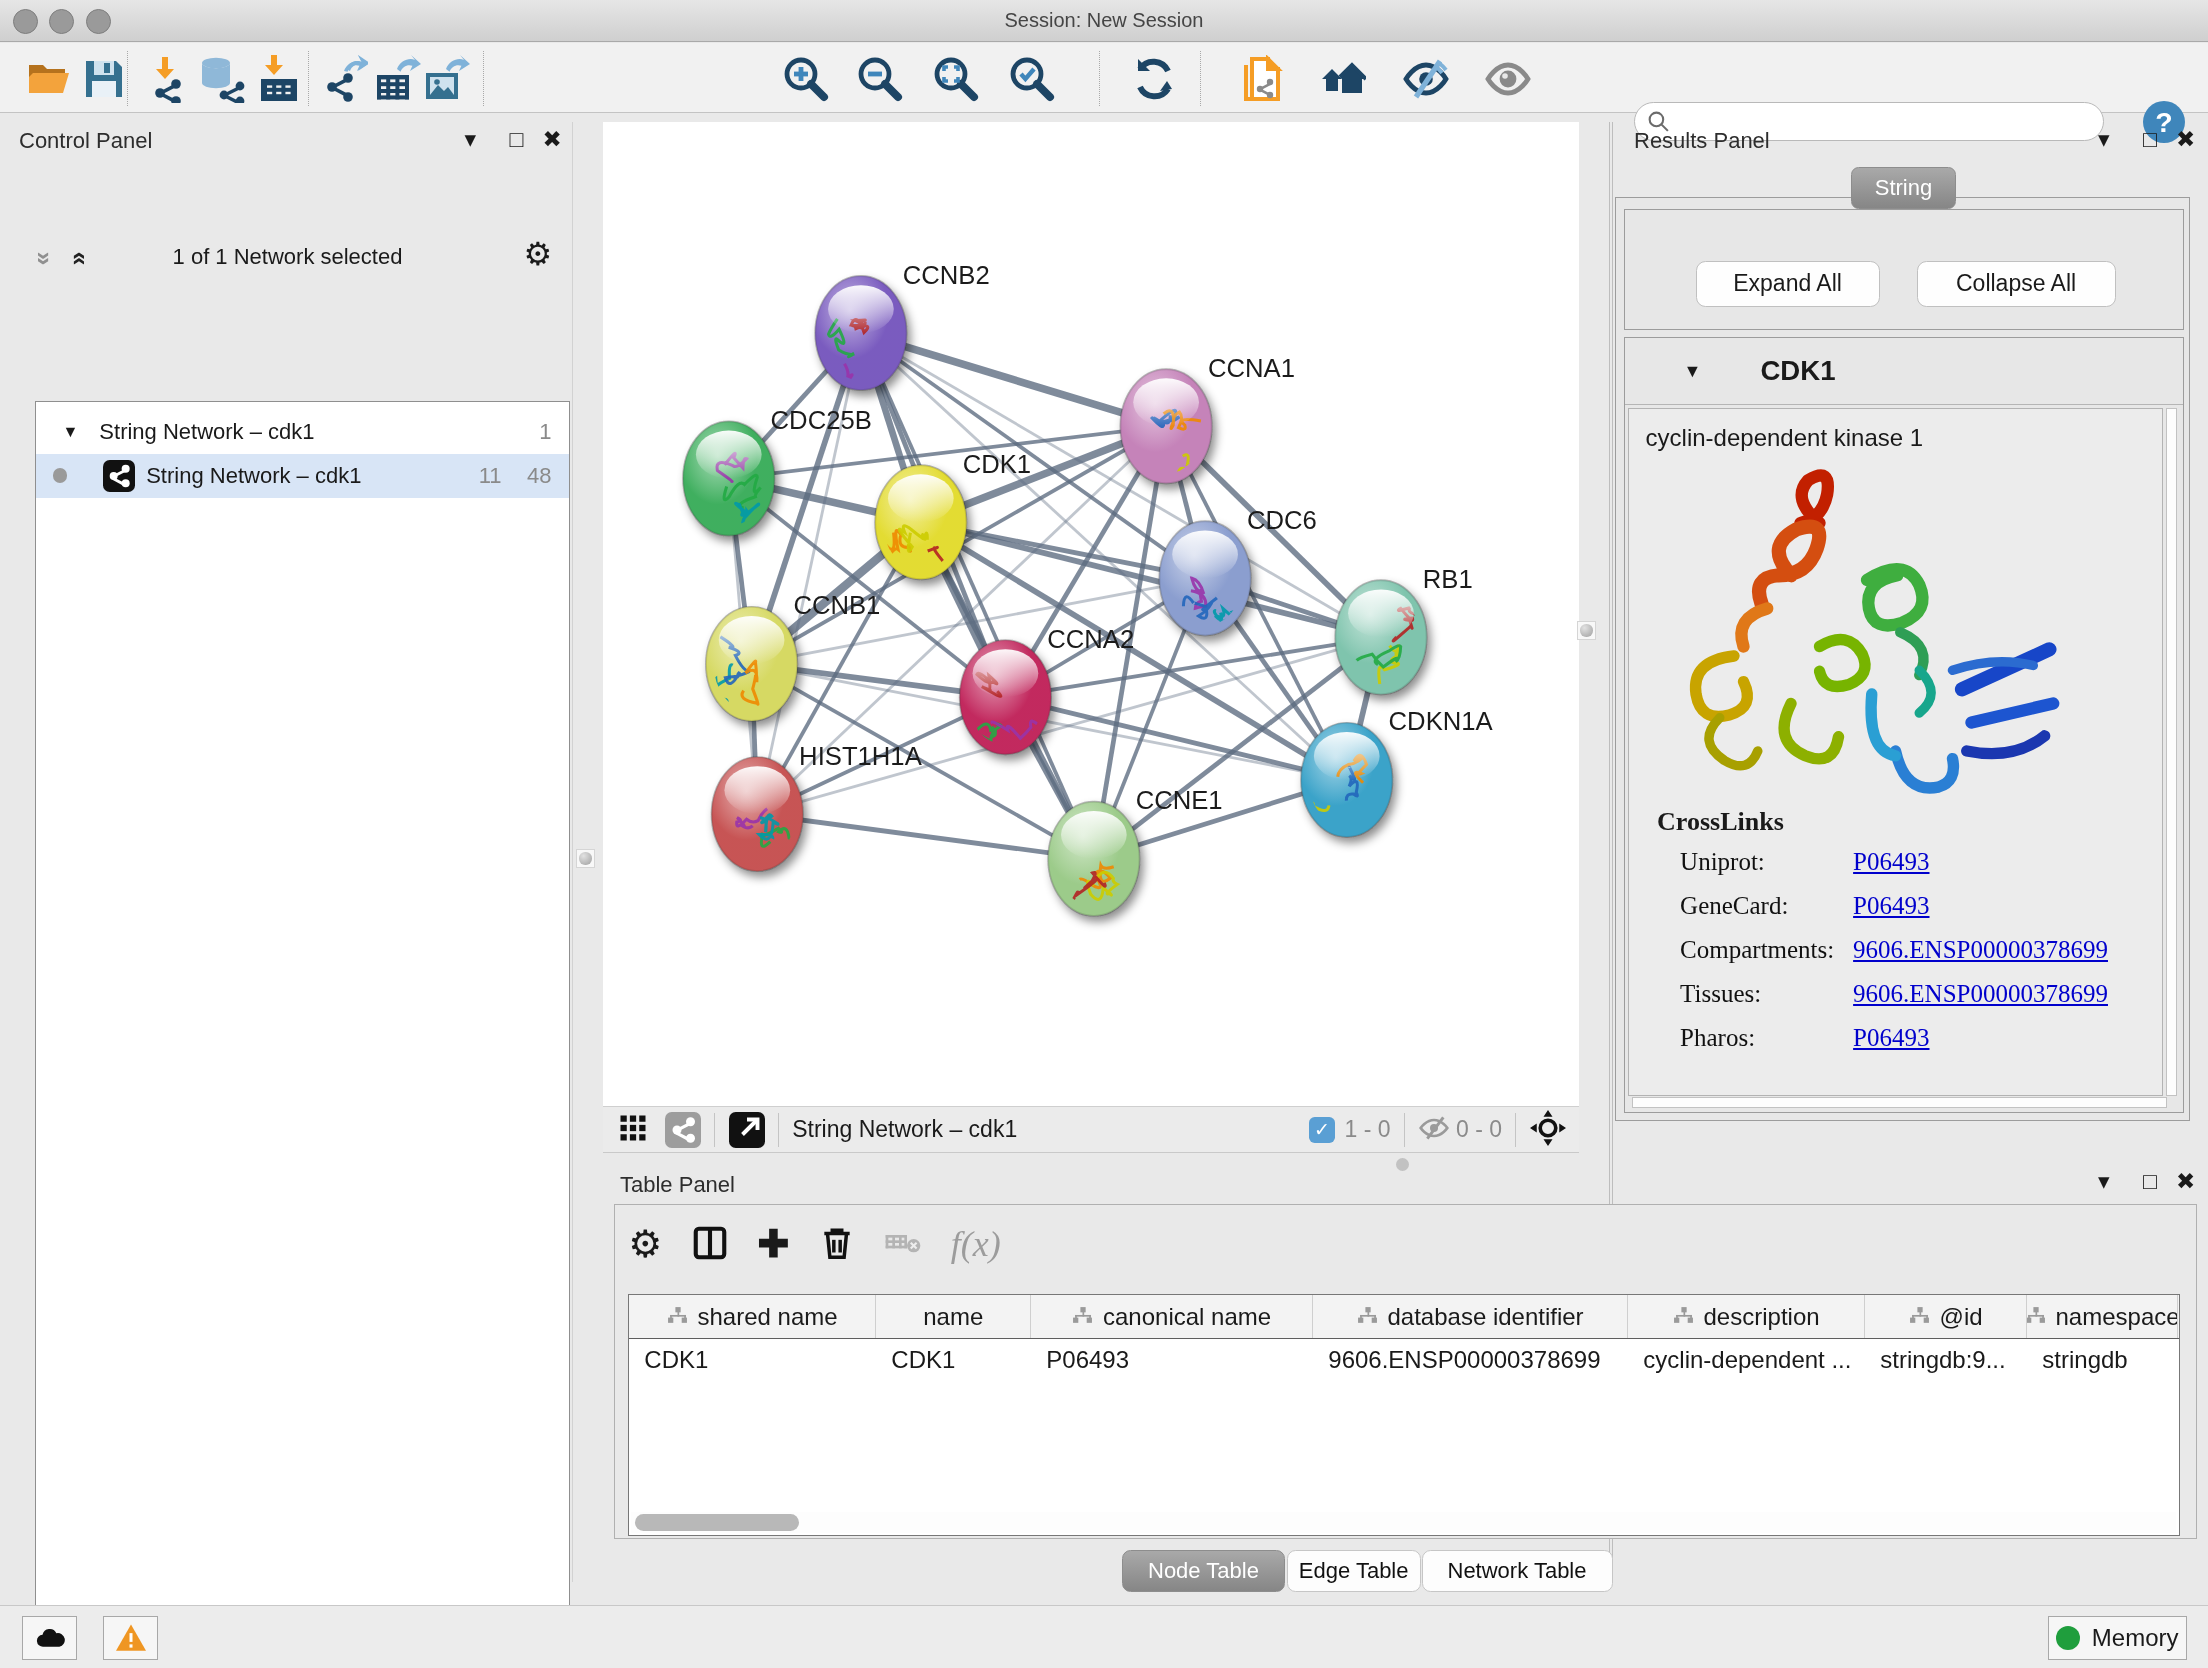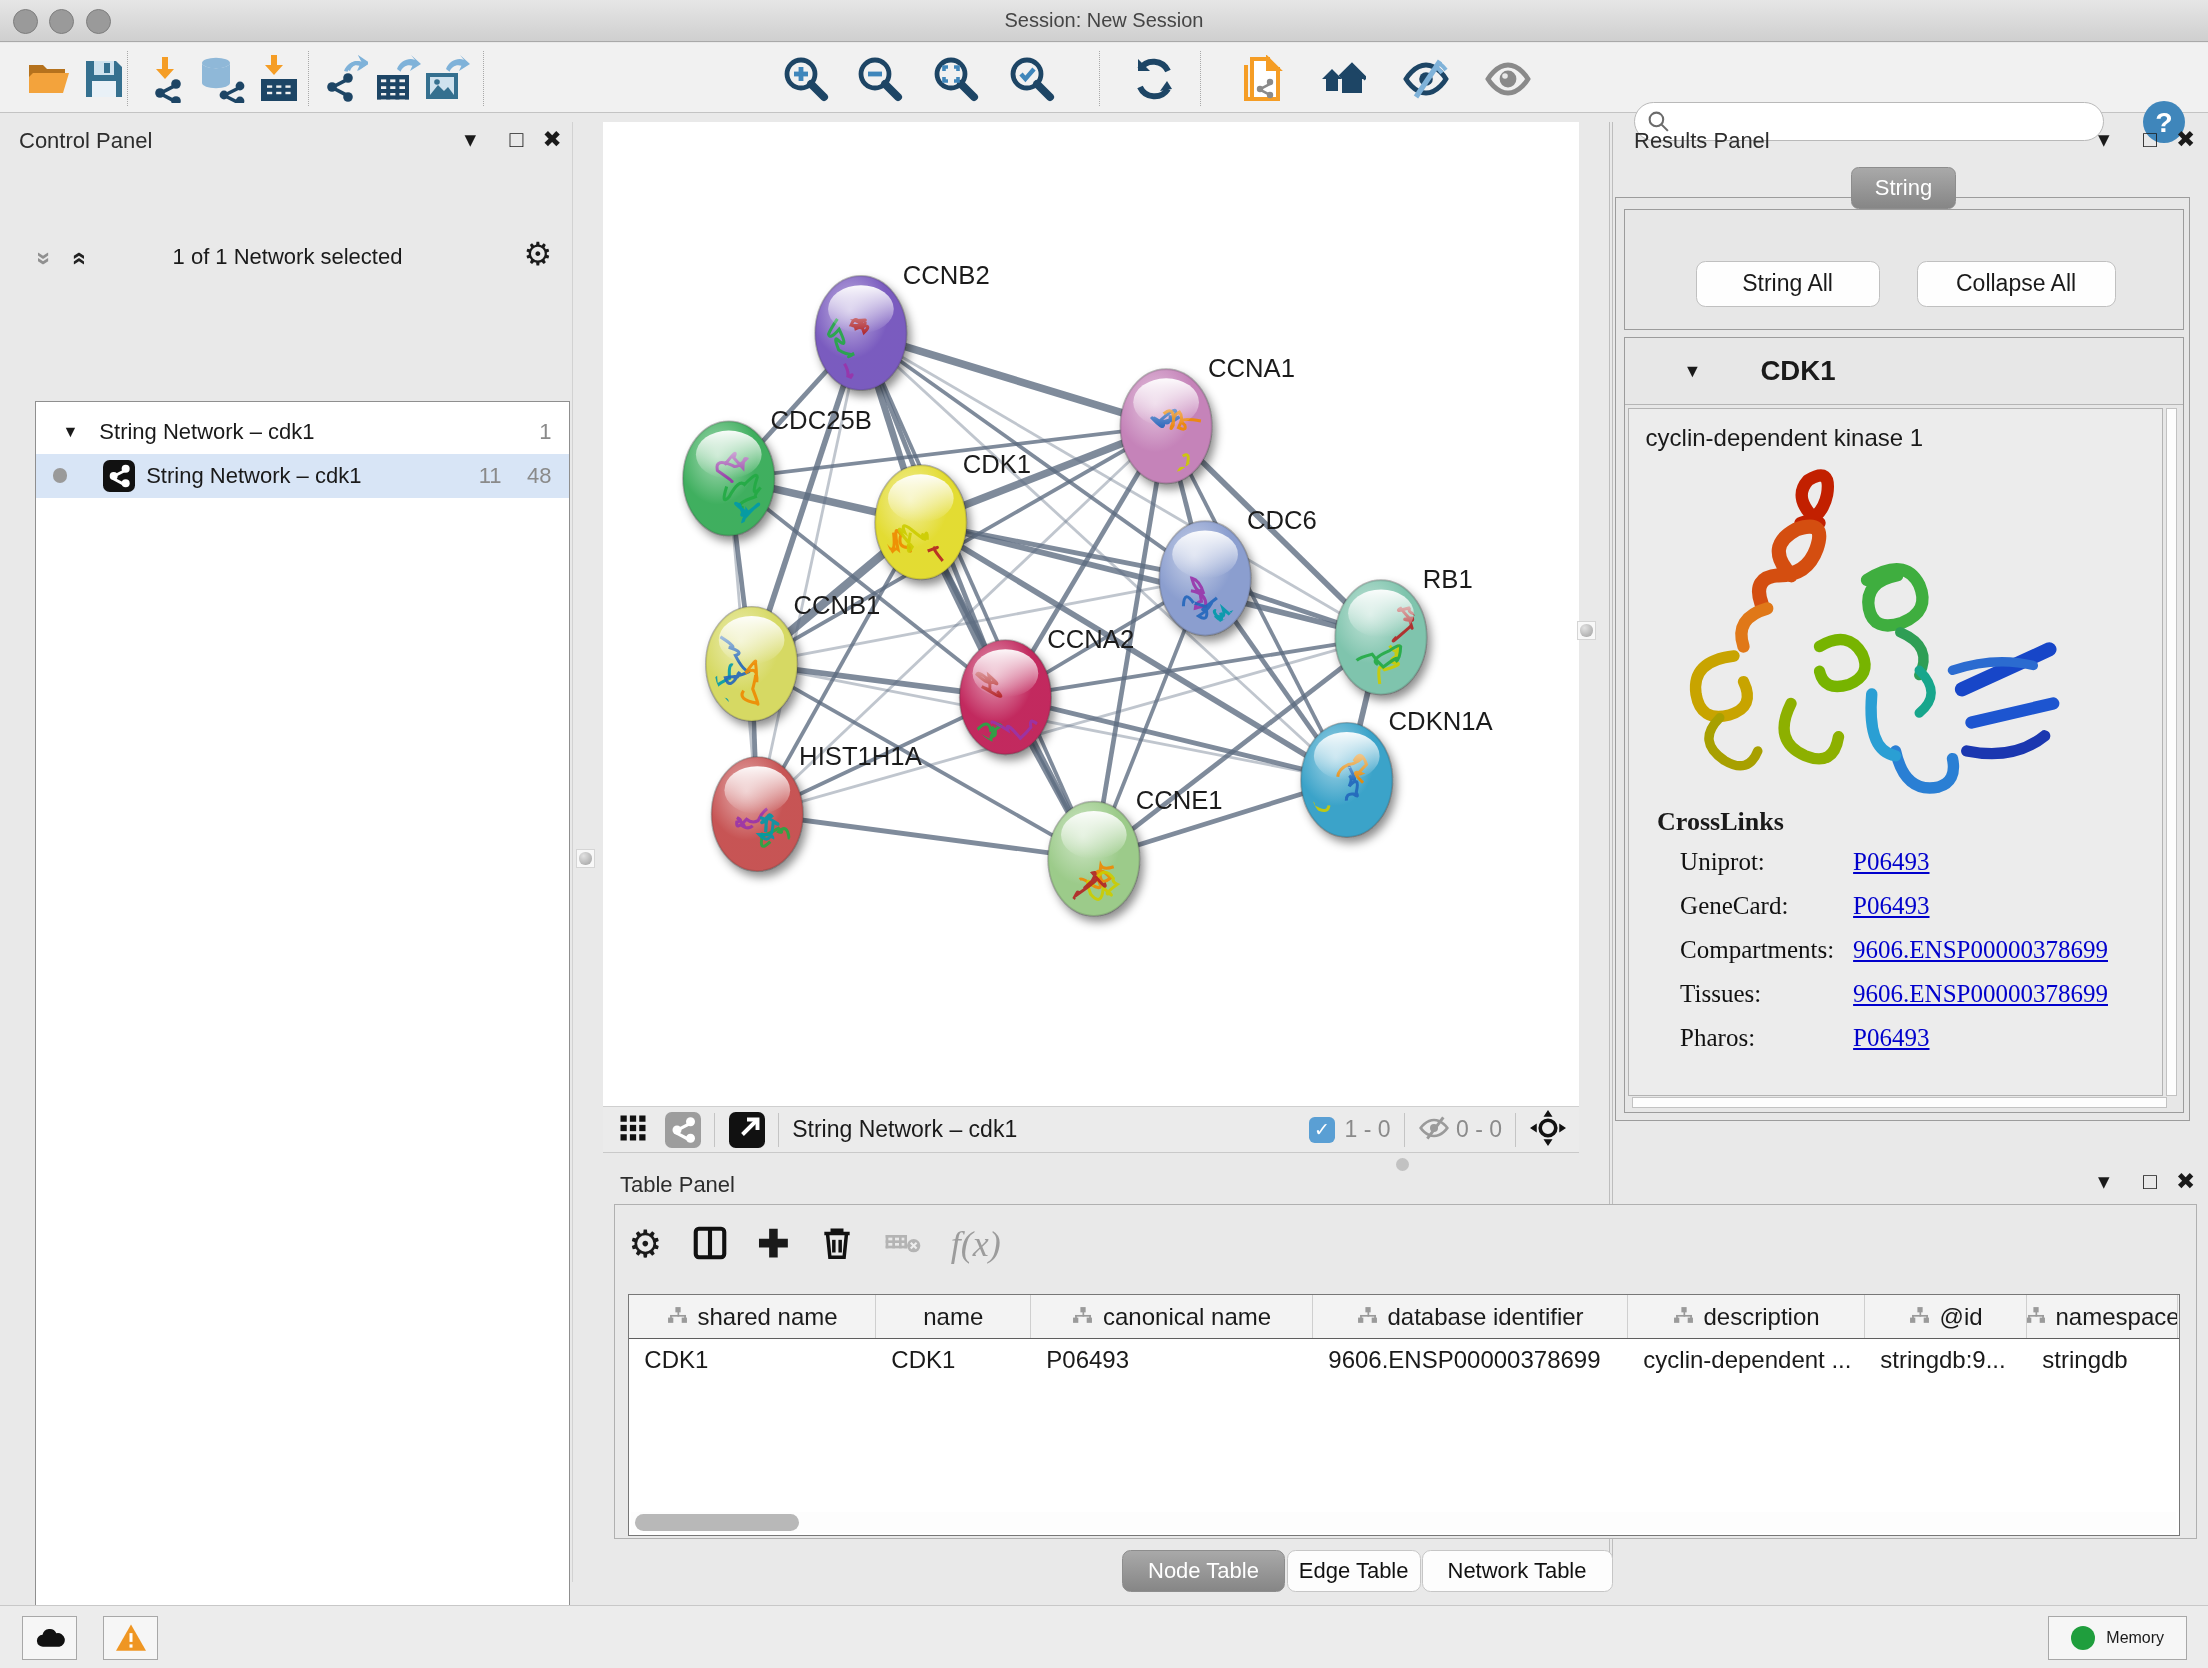--- a/index.html
+++ b/index.html
@@ -670,21 +670,21 @@
 
 <div class="abs" style="left:1617px; top:122px; width:582px; height:1460px;">
   <div class="abs panel-title" style="left:17px; top:5.7px;">Results Panel</div>
   <div class="abs win-ctl" style="left:481px; top:3.8px;">▾</div>
   <div class="abs win-ctl" style="left:526px; top:3.8px;">□</div>
   <div class="abs win-ctl" style="left:559px; top:3.8px;">✖</div>
 </div>
 
 <div class="abs res-outer">
   <div class="res-sub">
-    <div class="res-btn" style="left:71px; width:184px;">String All</div>
+    <div class="res-btn" style="left:71px; width:184px;">Expand All</div>
     <div class="res-btn" style="left:292px; width:199px;">Collapse All</div>
   </div>
   <div class="res-section">
     <div class="res-sec-head">
       <span style="margin-left:59px; font-size:18px;">▼</span>
       <span style="margin-left:59px; font-size:27.6px; font-weight:bold;">CDK1</span>
     </div>
     <div class="res-inner">
       <div style="margin:15px 0 0 17px; font-size:24px;">cyclin-dependent kinase 1</div>
 
@@ -887,16 +887,16 @@
   </div>
   <div class="abs sb-btn" style="left:103px; width:55px;">
     <svg width="30" height="27" viewBox="0 0 24 21">
         <path d="M12 0L24 21H0z" fill="#ef9623"></path>
         <rect x="10.8" y="7" width="2.4" height="7" fill="#fff"></rect>
         <rect x="10.8" y="16" width="2.4" height="2.6" fill="#fff"></rect>
       </svg>
   </div>
   <div class="abs sb-btn" style="left:2048px; width:139px;">
     <span class="memdot"></span>
-    <span style="font-size:16px;">Memory</span>
+    <span style="font-size:24px;">Memory</span>
   </div>
 </div>
 
 
 </body></html>

